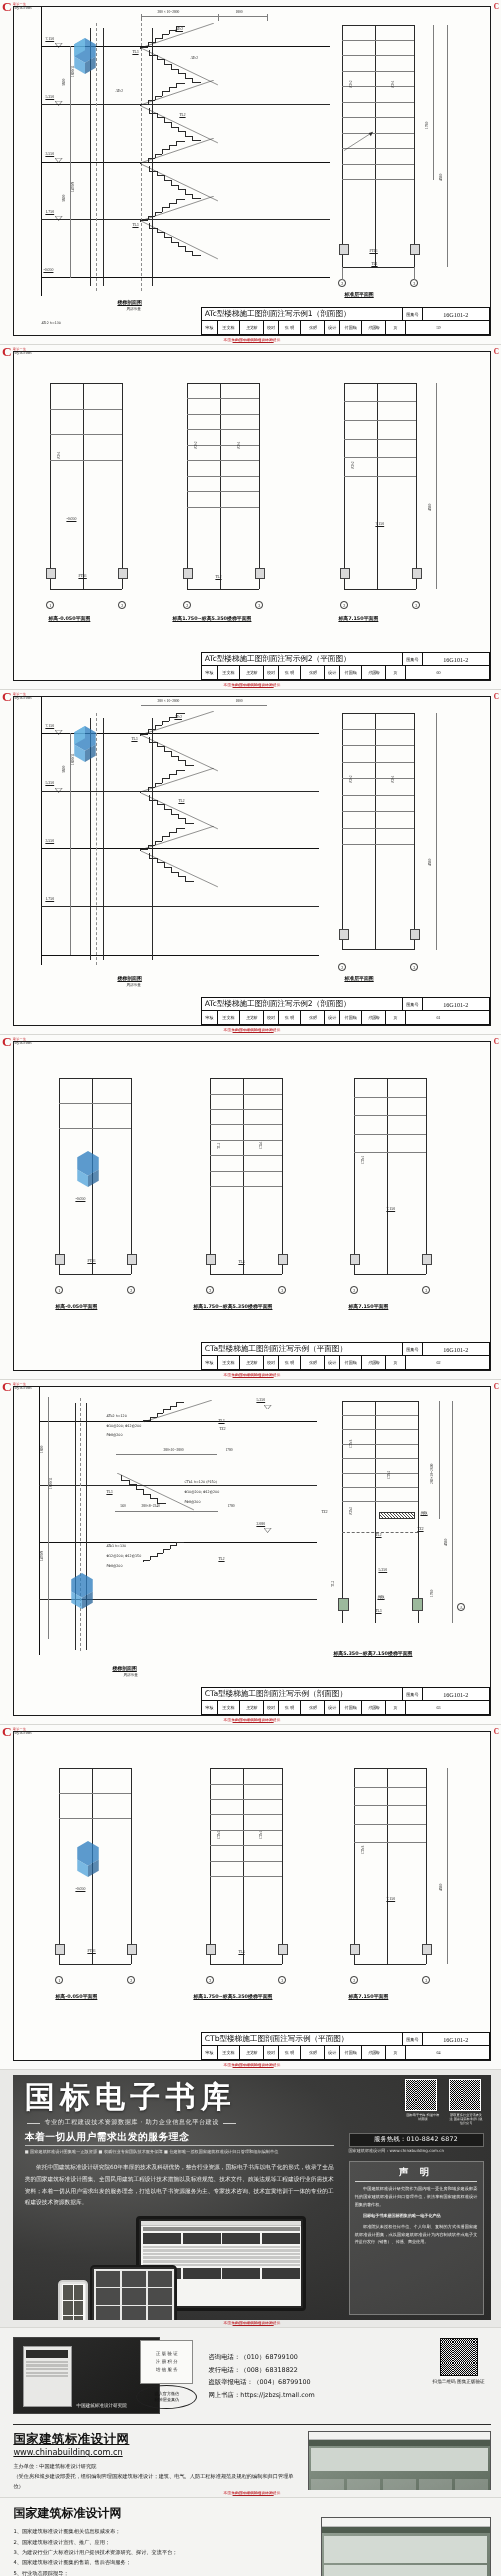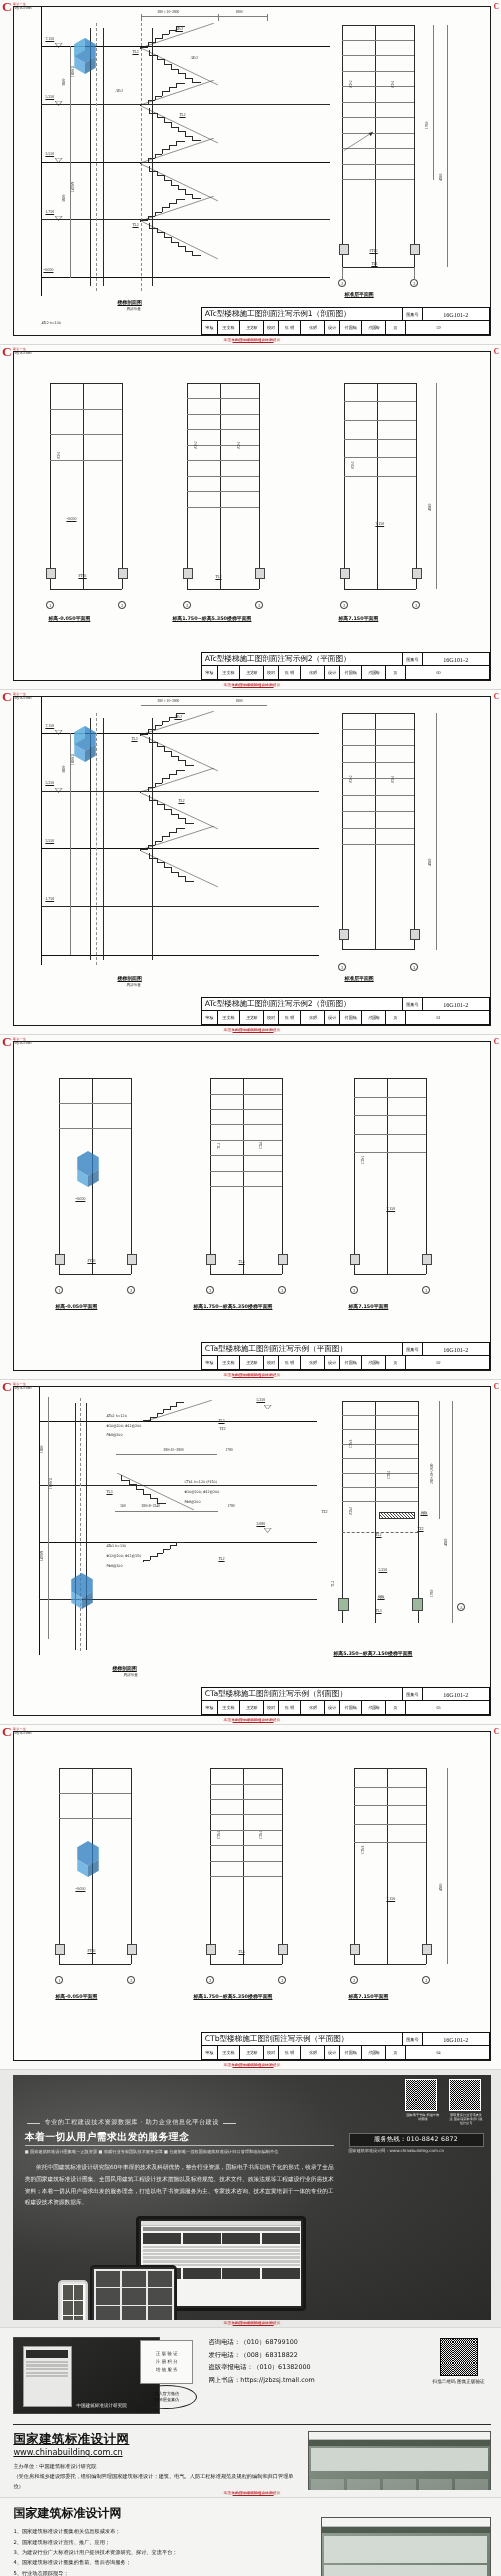--- a/index.html
+++ b/index.html
@@ -310,21 +310,21 @@
     display:flex;flex-direction:column;align-items:center;justify-content:center;
     line-height:1.85;
   }
   .p2-ellipse{
     position:absolute; left:123px; top:52px; width:61px; height:24px;
     border:0.8px solid #222;border-radius:50%;
     display:flex;flex-direction:column;align-items:center;justify-content:center;
     font-family:"DejaVu Sans",sans-serif;font-size:4.1px;color:#111;line-height:1.5;
   }
   .p2-contacts{
-    position:absolute; left:195px; top:3px;
+    position:absolute; left:195px; top:18px;
     font-family:"DejaVu Sans",sans-serif;font-size:6.4px;color:#111;
     line-height:1.95;
   }
   .p2-qr{
     position:absolute; right:12.4px; top:5.2px; width:38px;height:38px;
     background:
       repeating-linear-gradient(0deg,#111 0 1px,#fff 1px 2.1px),
       repeating-linear-gradient(90deg,#111 0 1px,#fff 1px 2.1px);
     background-blend-mode:difference;
     border:1px solid #111;
@@ -1417,20 +1417,21 @@
     </div>
     <div class="redfoot">
       <span class="lbl">本图集由国家建筑标准设计网提供</span>
       <a class="lnk" href="#">www.chinabuilding.com.cn</a>
     </div>
   </div>
 
   <div class="promo p1">
     <div class="promo-inner">
       <div class="p1-card">
+        <div class="p1-title">国标电子书库</div>
         <div class="p1-sub">专业的工程建设技术资源数据库 · 助力企业信息化平台建设</div>
         <div class="p1-org">本着一切从用户需求出发的服务理念</div>
         <div class="p1-rule"></div>
         <div class="p1-bullets">■ 国家建筑标准设计图集唯一正版资源  ■ 权威行业专家团队技术服务保障  ■ 住建部唯一授权国家建筑标准设计归口管理和组织编制单位</div>
         <div class="p1-body">依托中国建筑标准设计研究院60年丰厚的技术及科研优势，整合行业资源，国标电子书库以电子化的形式，收录了全品类的国家建筑标准设计图集、全国民用建筑工程设计技术措施以及标准规范、技术文件、政策法规等工程建设行业所需技术资料；本着一切从用户需求出发的服务理念，打造以电子书资源服务为主、专家技术咨询、技术宣贯培训于一体的专业的工程建设技术资源数据库。</div>
 
         <div class="p1-qrs">
           <div>
             <div class="qr"></div>
             <div class="qr-cap">国标电子书库
@@ -1439,20 +1440,27 @@
           <div>
             <div class="qr"></div>
             <div class="qr-cap">获取更多行业资讯请关注
 国家建筑标准设计微信公众号</div>
           </div>
         </div>
 
         <div class="p1-hotline">服务热线：010-8842 6872</div>
         <div class="p1-web">国家建筑标准设计网：www.chinabuilding.com.cn</div>
 
+        <div class="p1-decl">
+          <div class="p1-decl-h">声 明</div>
+          <div class="p1-decl-rule"></div>
+          <div class="p1-decl-p">中国建筑标准设计研究院作为国内唯一受住房和城乡建设部委托的国家建筑标准设计归口管理单位，依法享有国家建筑标准设计图集的著作权。</div>
+          <div class="p1-decl-p b">国标电子书库是国标图集的唯一电子化产品</div>
+          <div class="p1-decl-p">标准院从未授权任何单位、个人印刷、复制的方式传播国家建筑标准设计图集，或以国家建筑标准设计为内容制成软件或电子文件进行发行（销售）、传播、商业使用。</div>
+        </div>
 
         <div class="p1-devices">
           <div class="dev-laptop">
             <div class="scr">
               <div class="bar"></div>
                 <div class="nav"></div>
               <div class="grid">
                   <i></i>
                   <i></i>
                   <i></i>
@@ -1521,21 +1529,21 @@
       </div>
       <div class="p2-chip" style="white-space:pre-line"><span>正 版 验 证
 注 册 积 分
 增 值 服 务</span></div>
       <div class="p2-ellipse" style="white-space:pre-line"><span>进入官方微信
 刮涂层查真伪</span></div>
 
       <div class="p2-contacts">
         <div>咨询电话：（010）68799100</div>
         <div>发行电话：（008）68318822</div>
-        <div>盗版举报电话：（010）61382000</div>
+        <div>盗版举报电话：（004）68799100</div>
         <div>网上书店：https://jzbzsj.tmall.com</div>
       </div>
 
       <div class="p2-qr"></div>
       <div class="p2-qr-cap">扫描二维码 图集正版验证</div>
 
       <div class="p2-hr"></div>
 
       <div class="p2-title2">国家建筑标准设计网</div>
       <div class="p2-url">www.chinabuilding.com.cn</div>

